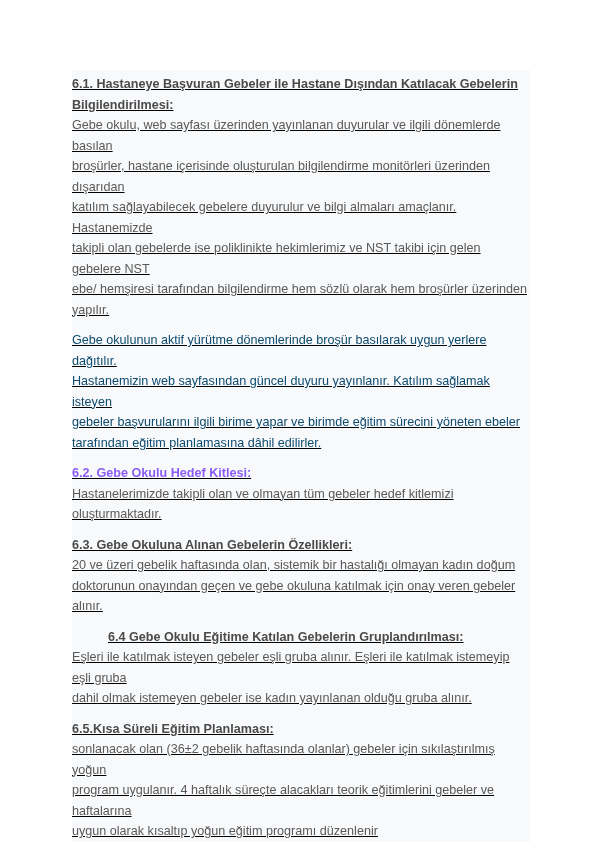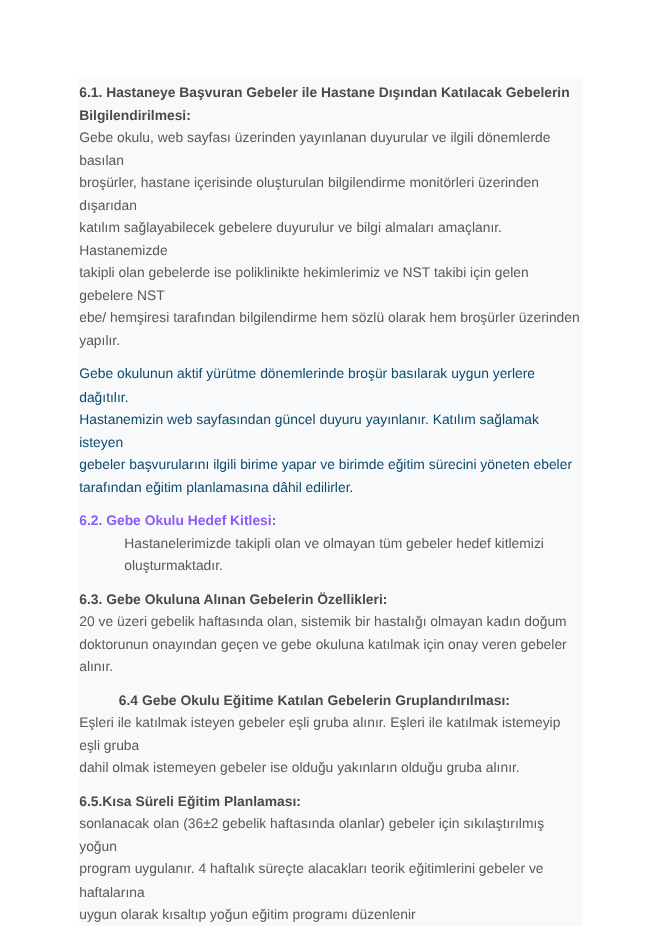--- a/index.html
+++ b/index.html
@@ -17,20 +17,21 @@
     .panel {
       position: absolute;
       left: 72px;
       top: 70px;
       width: 458px;
       background: #f8f9fb;
       padding: 4px 0 0 0;
     }
     .section {
       margin: 0;
+      text-decoration: underline;
     }
     .heading {
       font-weight: bold;
       color: #4a4a4a;
       font-size: 12.6px;
       line-height: 20.5px;
       margin: 0;
       padding: 0;
       white-space: normal;
     }
@@ -71,21 +72,21 @@
       <span class="line">tarafından eğitim planlamasına dâhil edilirler.</span>
     </p>
   </div>
 
   <div class="gap"></div>
 
   <div class="section">
     <p class="heading" style="color: #8b5cf6;">
       <span class="line">6.2. Gebe Okulu Hedef Kitlesi:</span>
     </p>
-    <p class="para" style="color: rgb(89, 89, 89); margin-left: 41px;">
+    <p class="para" style="color: rgb(89, 89, 89);">
       <span class="line">Hastanelerimizde takipli olan ve olmayan tüm gebeler hedef kitlemizi oluşturmaktadır.</span>
     </p>
   </div>
 
   <div class="gap"></div>
 
   <div class="section">
     <p class="heading" style="color: rgb(74, 74, 74);">
       <span class="line">6.3. Gebe Okuluna Alınan Gebelerin Özellikleri:</span>
     </p>
@@ -96,21 +97,21 @@
   </div>
 
   <div class="gap"></div>
 
   <div class="section">
     <p class="heading" style="color: rgb(74, 74, 74); margin-left: 36px;">
       <span class="line">6.4 Gebe Okulu Eğitime Katılan Gebelerin Gruplandırılması:</span>
     </p>
     <p class="para" style="color: rgb(89, 89, 89);">
       <span class="line">Eşleri ile katılmak isteyen gebeler eşli gruba alınır. Eşleri ile katılmak istemeyip eşli gruba</span>
-      <span class="line">dahil olmak istemeyen gebeler ise olduğu yakınların olduğu gruba alınır.</span>
+      <span class="line">dahil olmak istemeyen gebeler ise kadın yayınlanan olduğu gruba alınır.</span>
     </p>
   </div>
 
   <div class="gap"></div>
 
   <div class="section">
     <p class="heading" style="color: rgb(74, 74, 74);">
       <span class="line">6.5.Kısa Süreli Eğitim Planlaması:</span>
     </p>
     <p class="para" style="color: rgb(89, 89, 89);">

